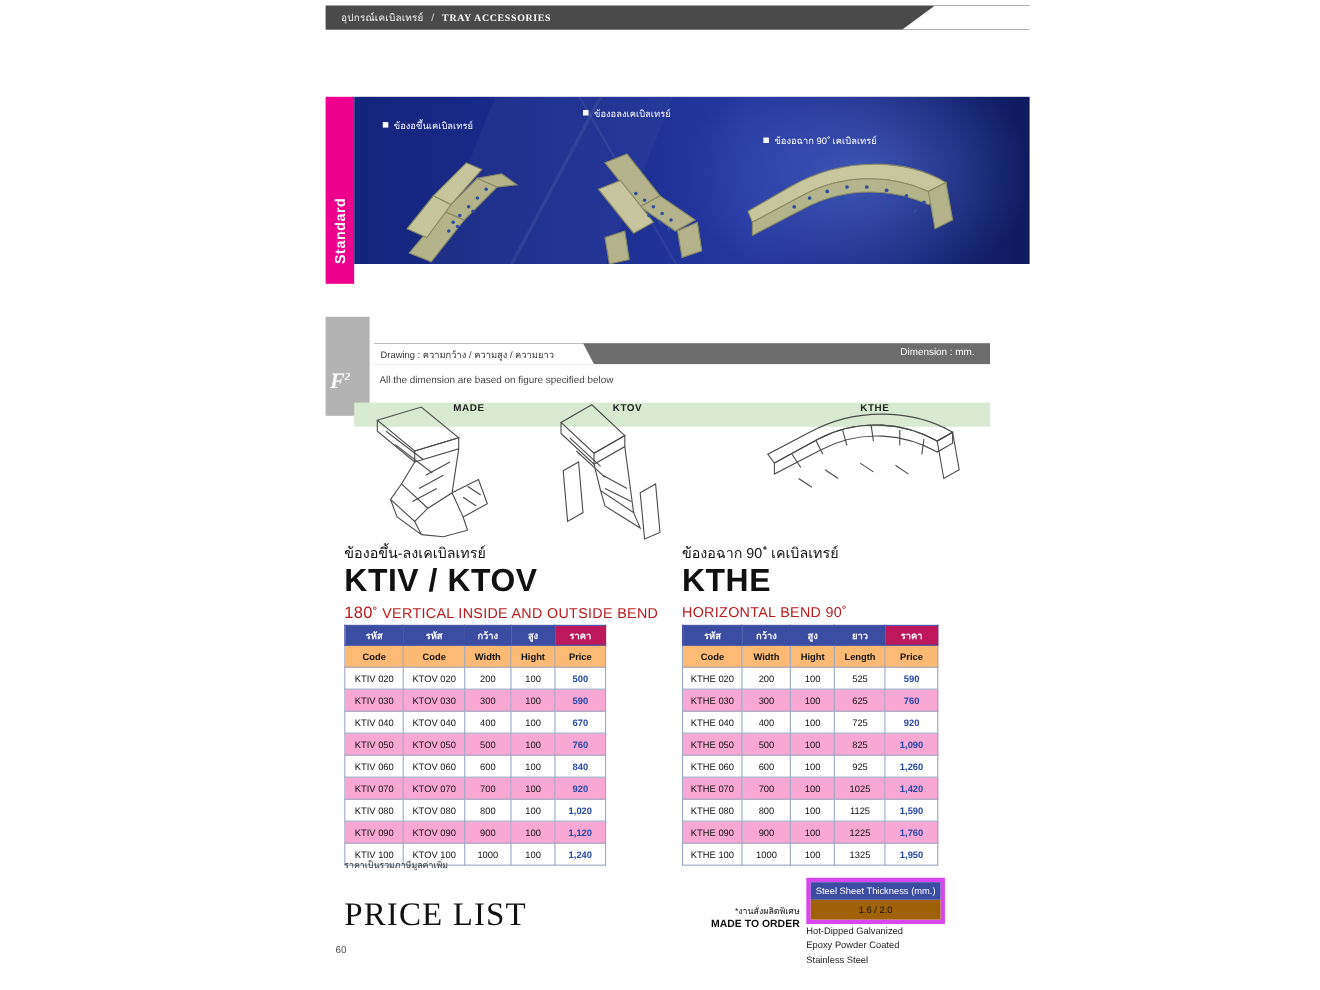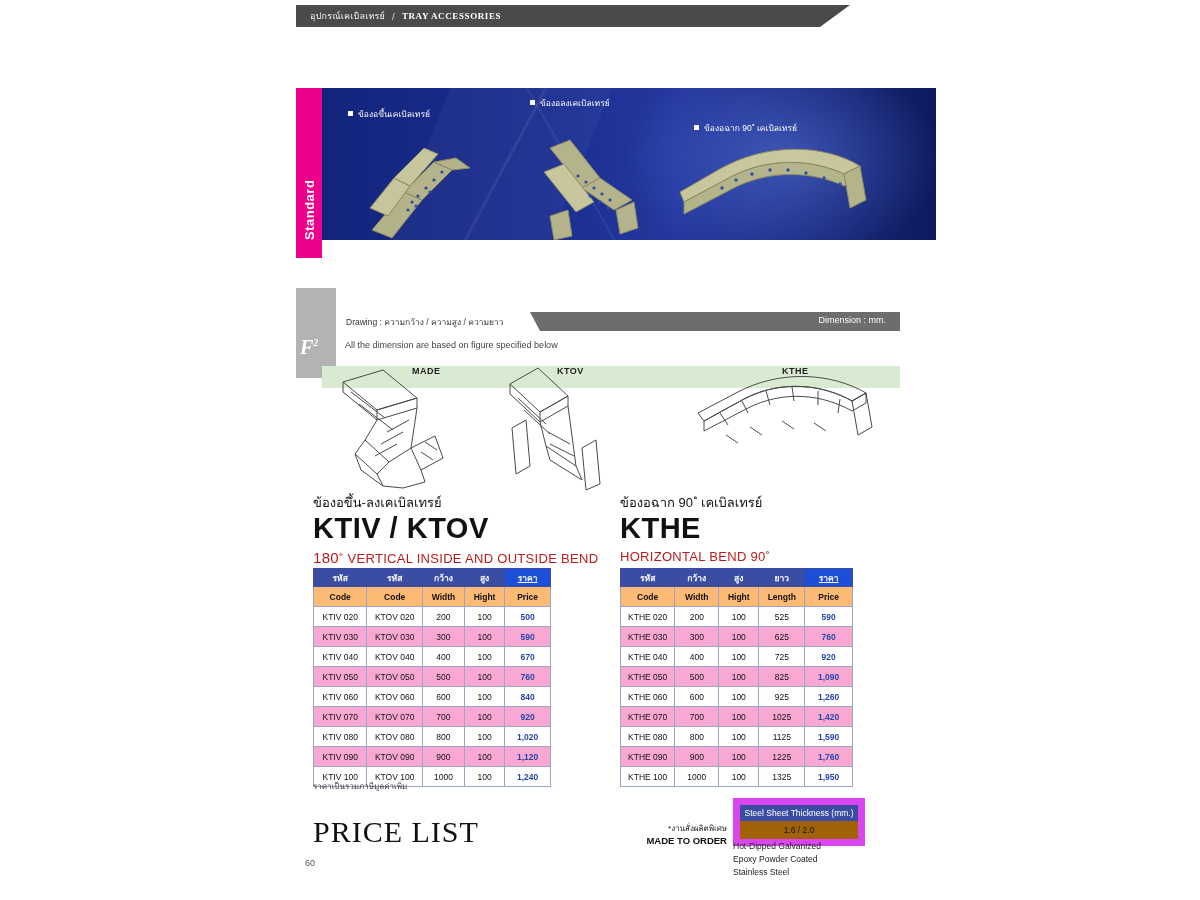--- a/index.html
+++ b/index.html
@@ -249,22 +249,21 @@
     color: #111;
   }
   table.price thead tr.thai-head th {
     background: #3b4da3;
     color: #ffffff;
     font-size: 8.5px;
     height: 17px;
     border-color: #3b4da3;
   }
   table.price thead tr.thai-head th.price-head {
-    background: #1d4ed8;
-    text-decoration: underline;
+    background: #be185d;
   }
   table.price thead tr.en-head th {
     background: #fdba74;
     font-weight: bold;
     font-size: 8.5px;
   }
   table.price tbody tr.alt td {
     background: #f9a8d4;
   }
   table.price td.price-col {
@@ -299,21 +298,21 @@
     color: #111;
   }
   .made-to-order .star { font-size: 8px; }
   .made-to-order .bold { font-weight: bold; font-size: 9.5px; }
 
   .thick-box {
     position: absolute;
     left: 733px;
     top: 798px;
     width: 118px;
-    border: 7px solid #d946ef;
+    border: 4px solid #d946ef;
     font-size: 8.5px;
     text-align: center;
   }
   .thick-box .hd {
     background: #3b4da3;
     color: #fff;
     padding: 3px 0;
   }
   .thick-box .val {
     padding: 4px 0;

